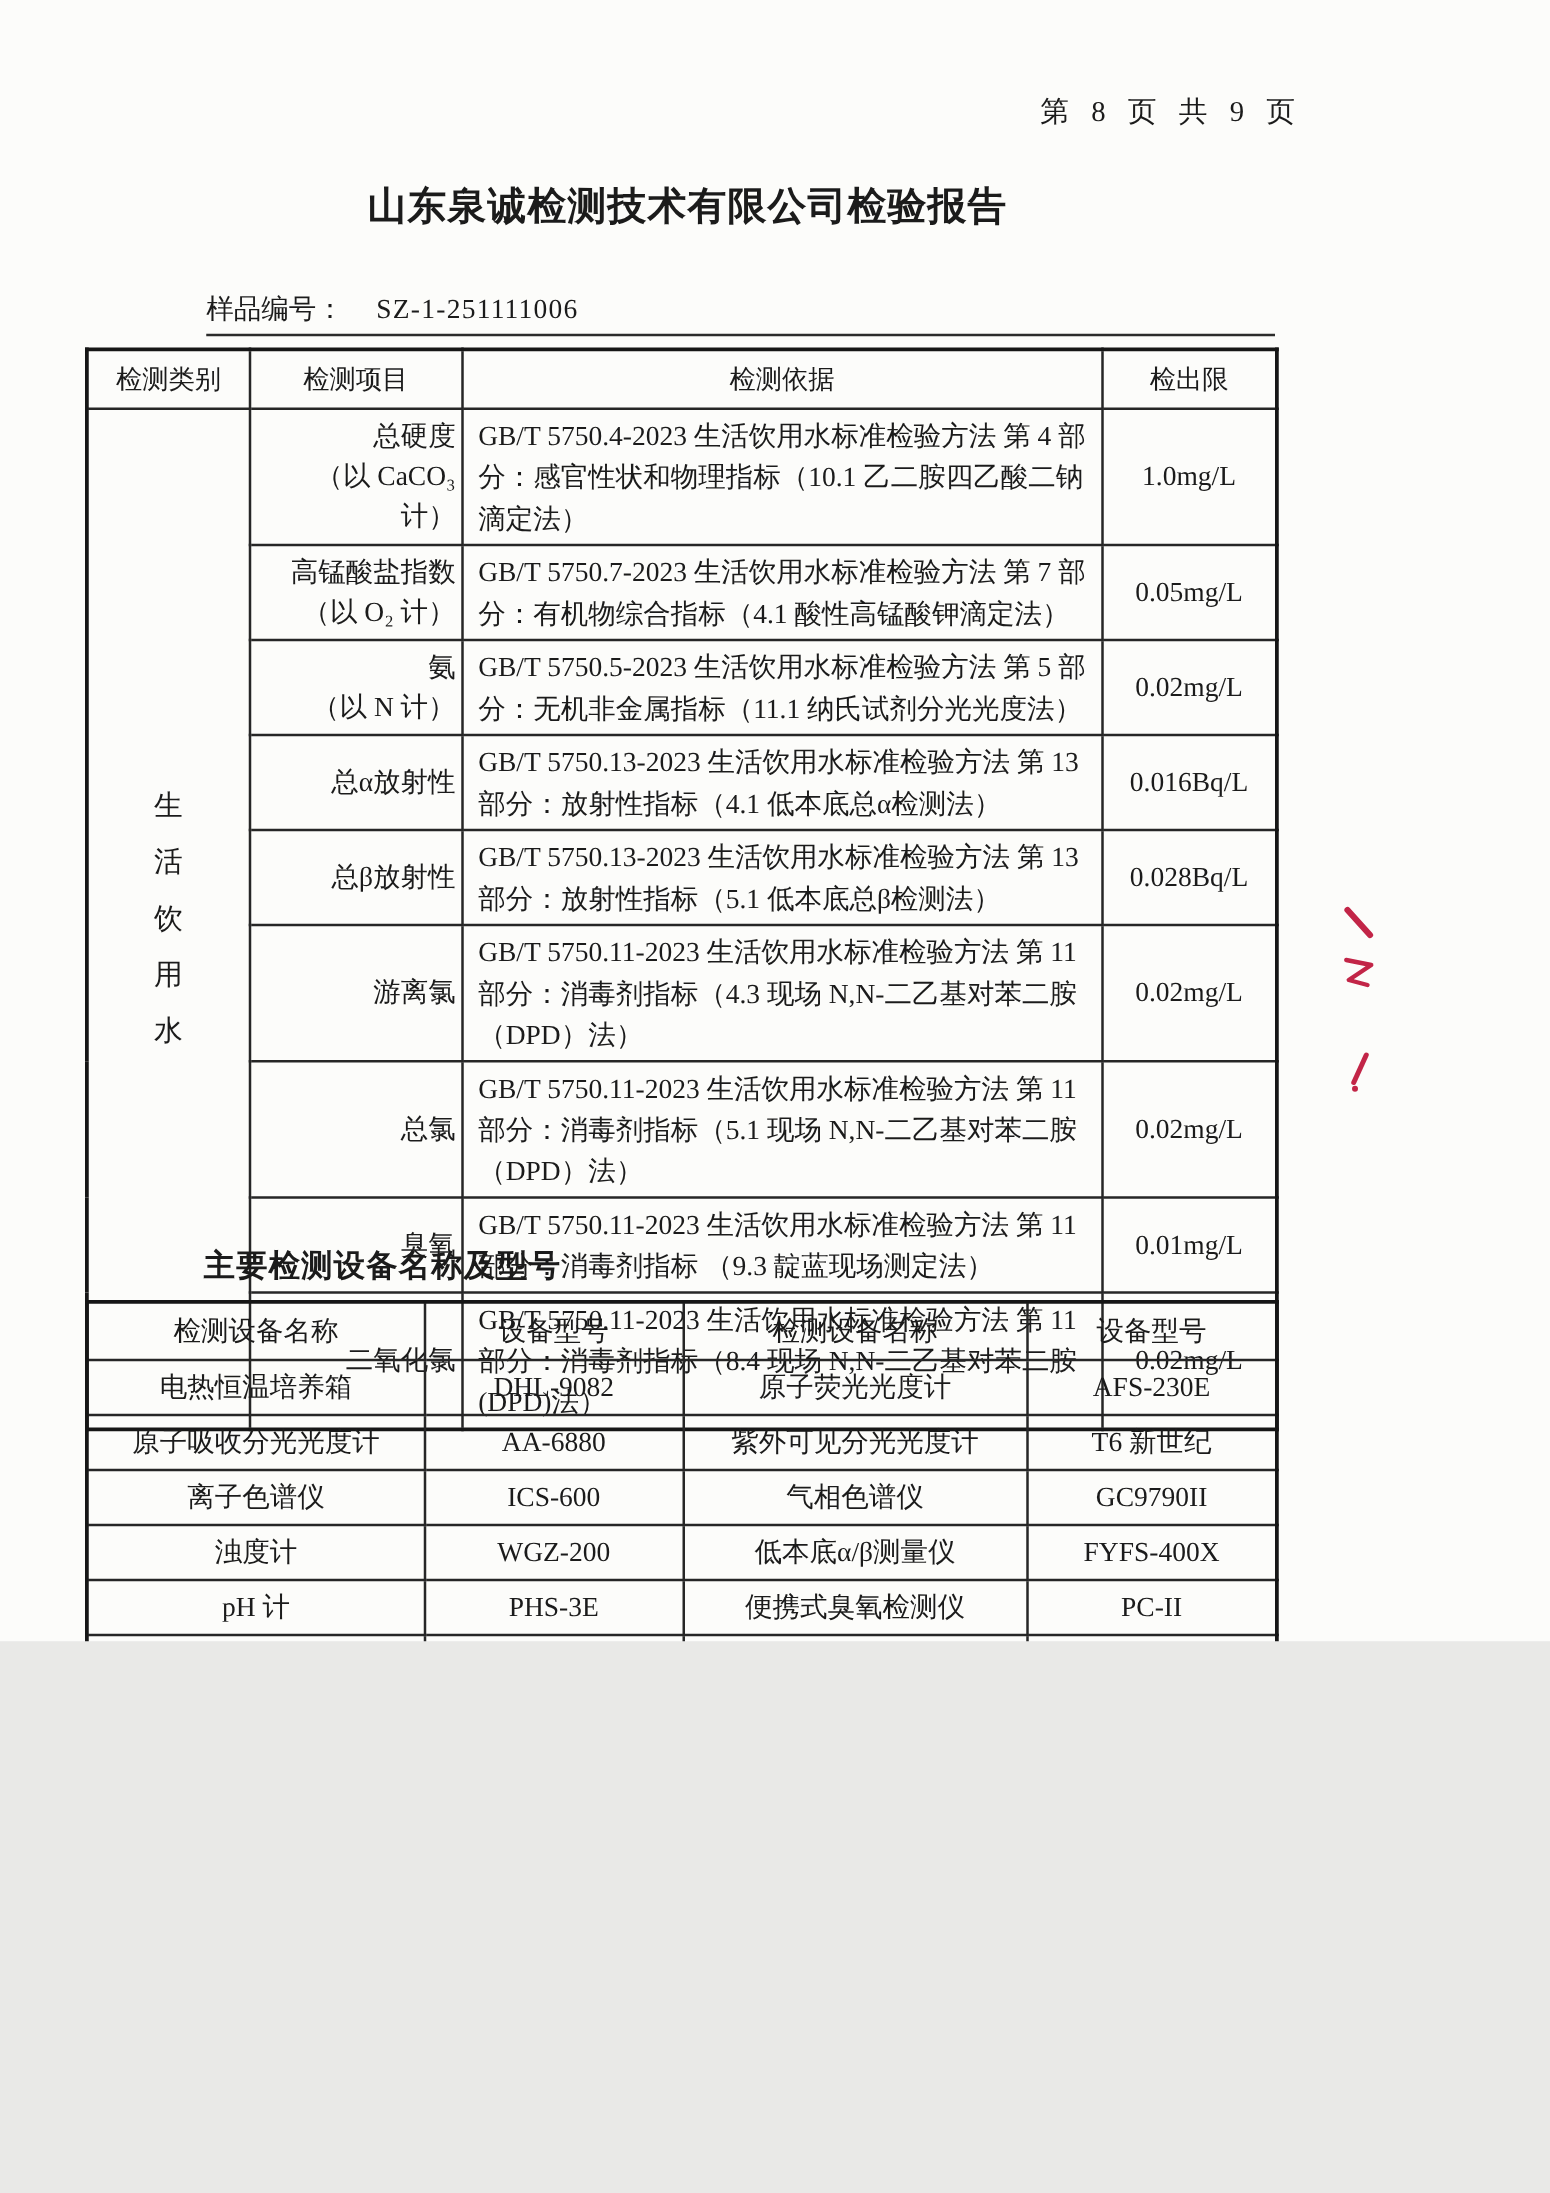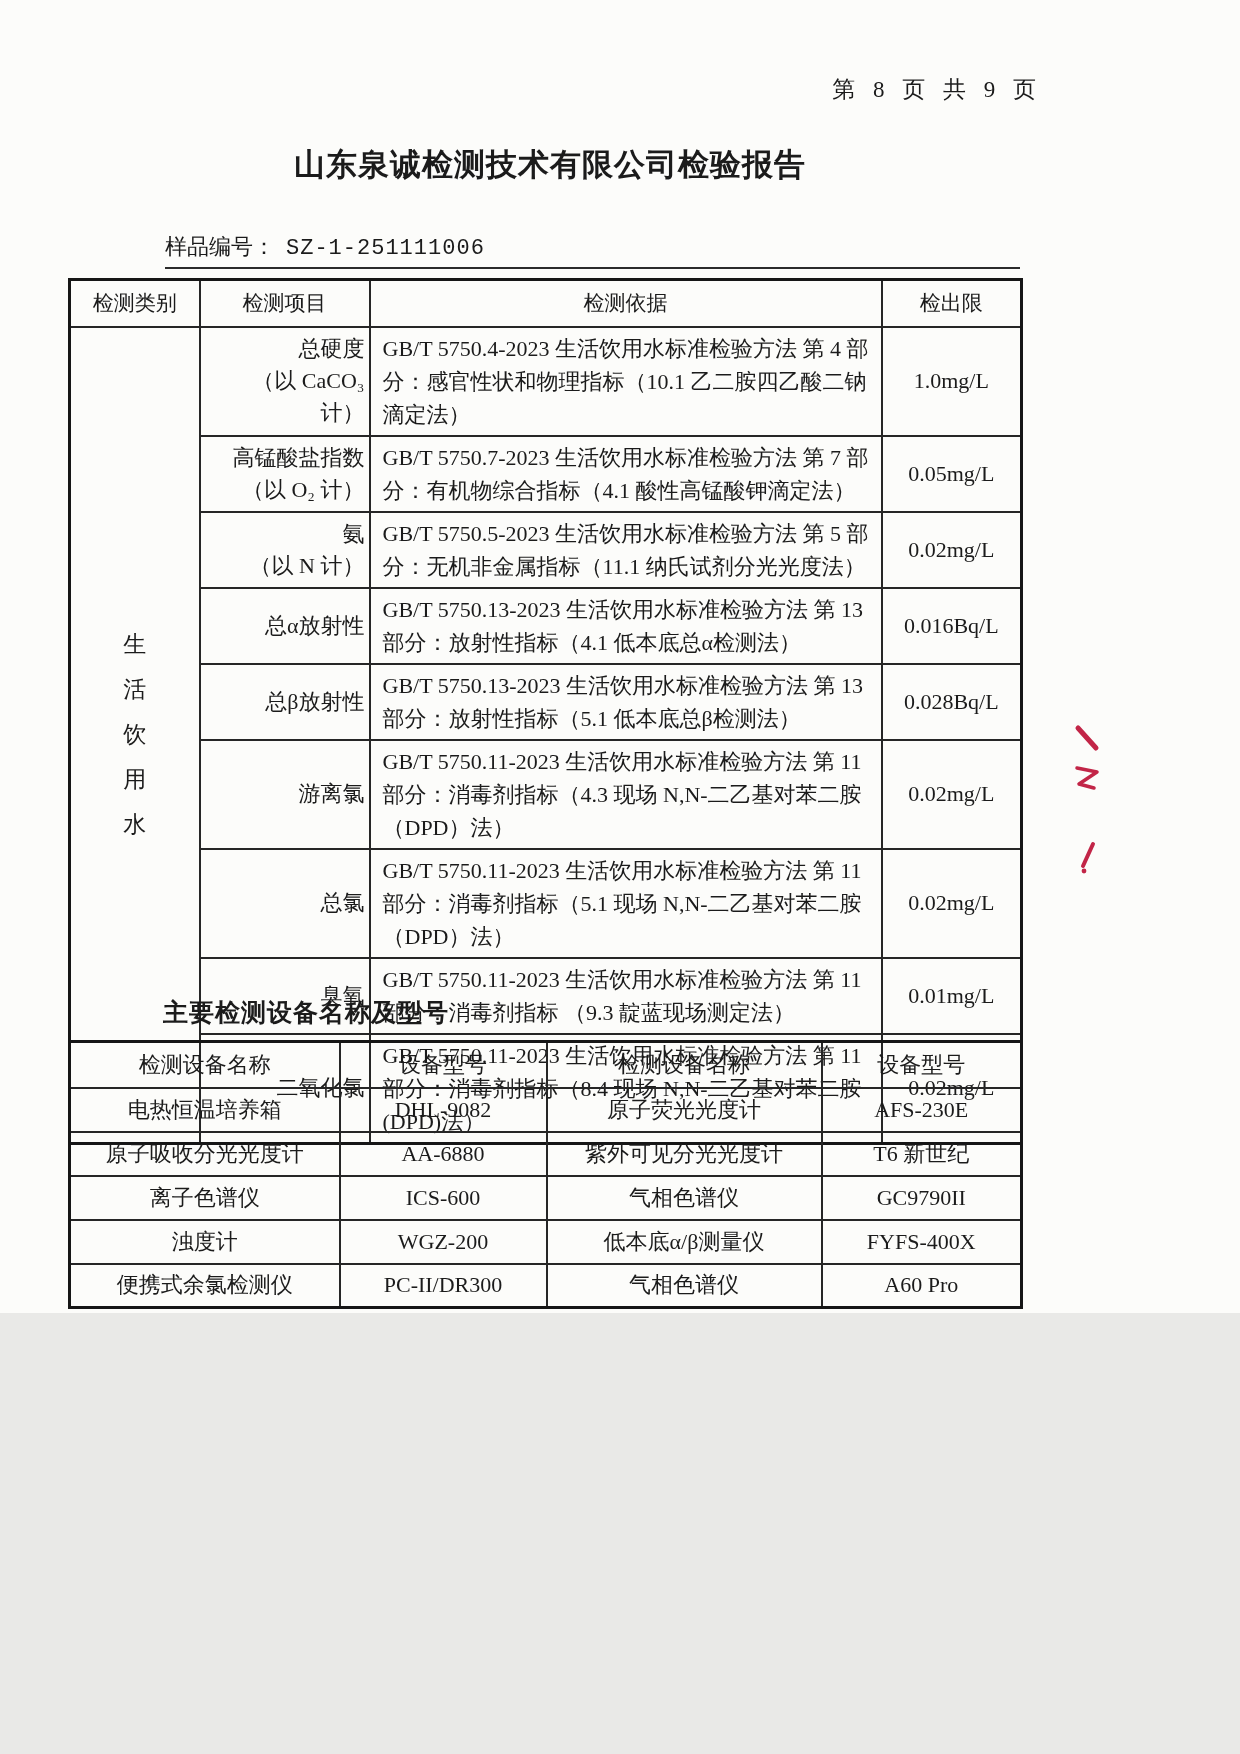--- a/index.html
+++ b/index.html
@@ -19,21 +19,21 @@
   .report-title{
     position:absolute;top:144px;left:0;width:1100px;
     text-align:center;font-size:31px;font-weight:bold;letter-spacing:1px;
     font-family:"Liberation Sans","DejaVu Sans",sans-serif;
   }
   .sample-line{
     position:absolute;top:232px;left:165px;width:855px;
     border-bottom:2px solid #2b2b2b;padding-bottom:5px;
     font-size:22px;white-space:nowrap;
   }
-  .sample-line .num{margin-left:11px;letter-spacing:1px;font-family:Liberation Mono, monospace;}
+  .sample-line .num{margin-left:26px;letter-spacing:1px;}
 
   table{border-collapse:collapse;table-layout:fixed;background:transparent;}
   .main-table{
     position:absolute;top:278px;left:68px;width:952px;
     font-size:22px;border:3px solid #161616;
   }
   .main-table th,.main-table td{
     border:2px solid #262626;font-weight:normal;vertical-align:middle;
   }
   .main-table thead tr{height:47px;}
@@ -184,20 +184,26 @@
           <td>气相色谱仪</td>
           <td>GC9790II</td>
         </tr>
         <tr style="height: 44px;">
           <td>浊度计</td>
           <td>WGZ-200</td>
           <td>低本底α/β测量仪</td>
           <td>FYFS-400X</td>
         </tr>
         <tr style="height: 44px;">
+          <td>pH 计</td>
+          <td>PHS-3E</td>
+          <td>便携式臭氧检测仪</td>
+          <td>PC-II</td>
+        </tr>
+        <tr style="height: 44px;">
           <td>便携式余氯检测仪</td>
           <td>PC-II/DR300</td>
           <td>气相色谱仪</td>
           <td>A60 Pro</td>
         </tr>
       </tbody>
   </table>
 
   <svg class="red-mark" style="left:1070px;top:724px;" width="34" height="88" viewBox="0 0 34 88">
     <path d="M8 4 L26 24" stroke="#c22547" stroke-width="5" fill="none" stroke-linecap="round"></path>

